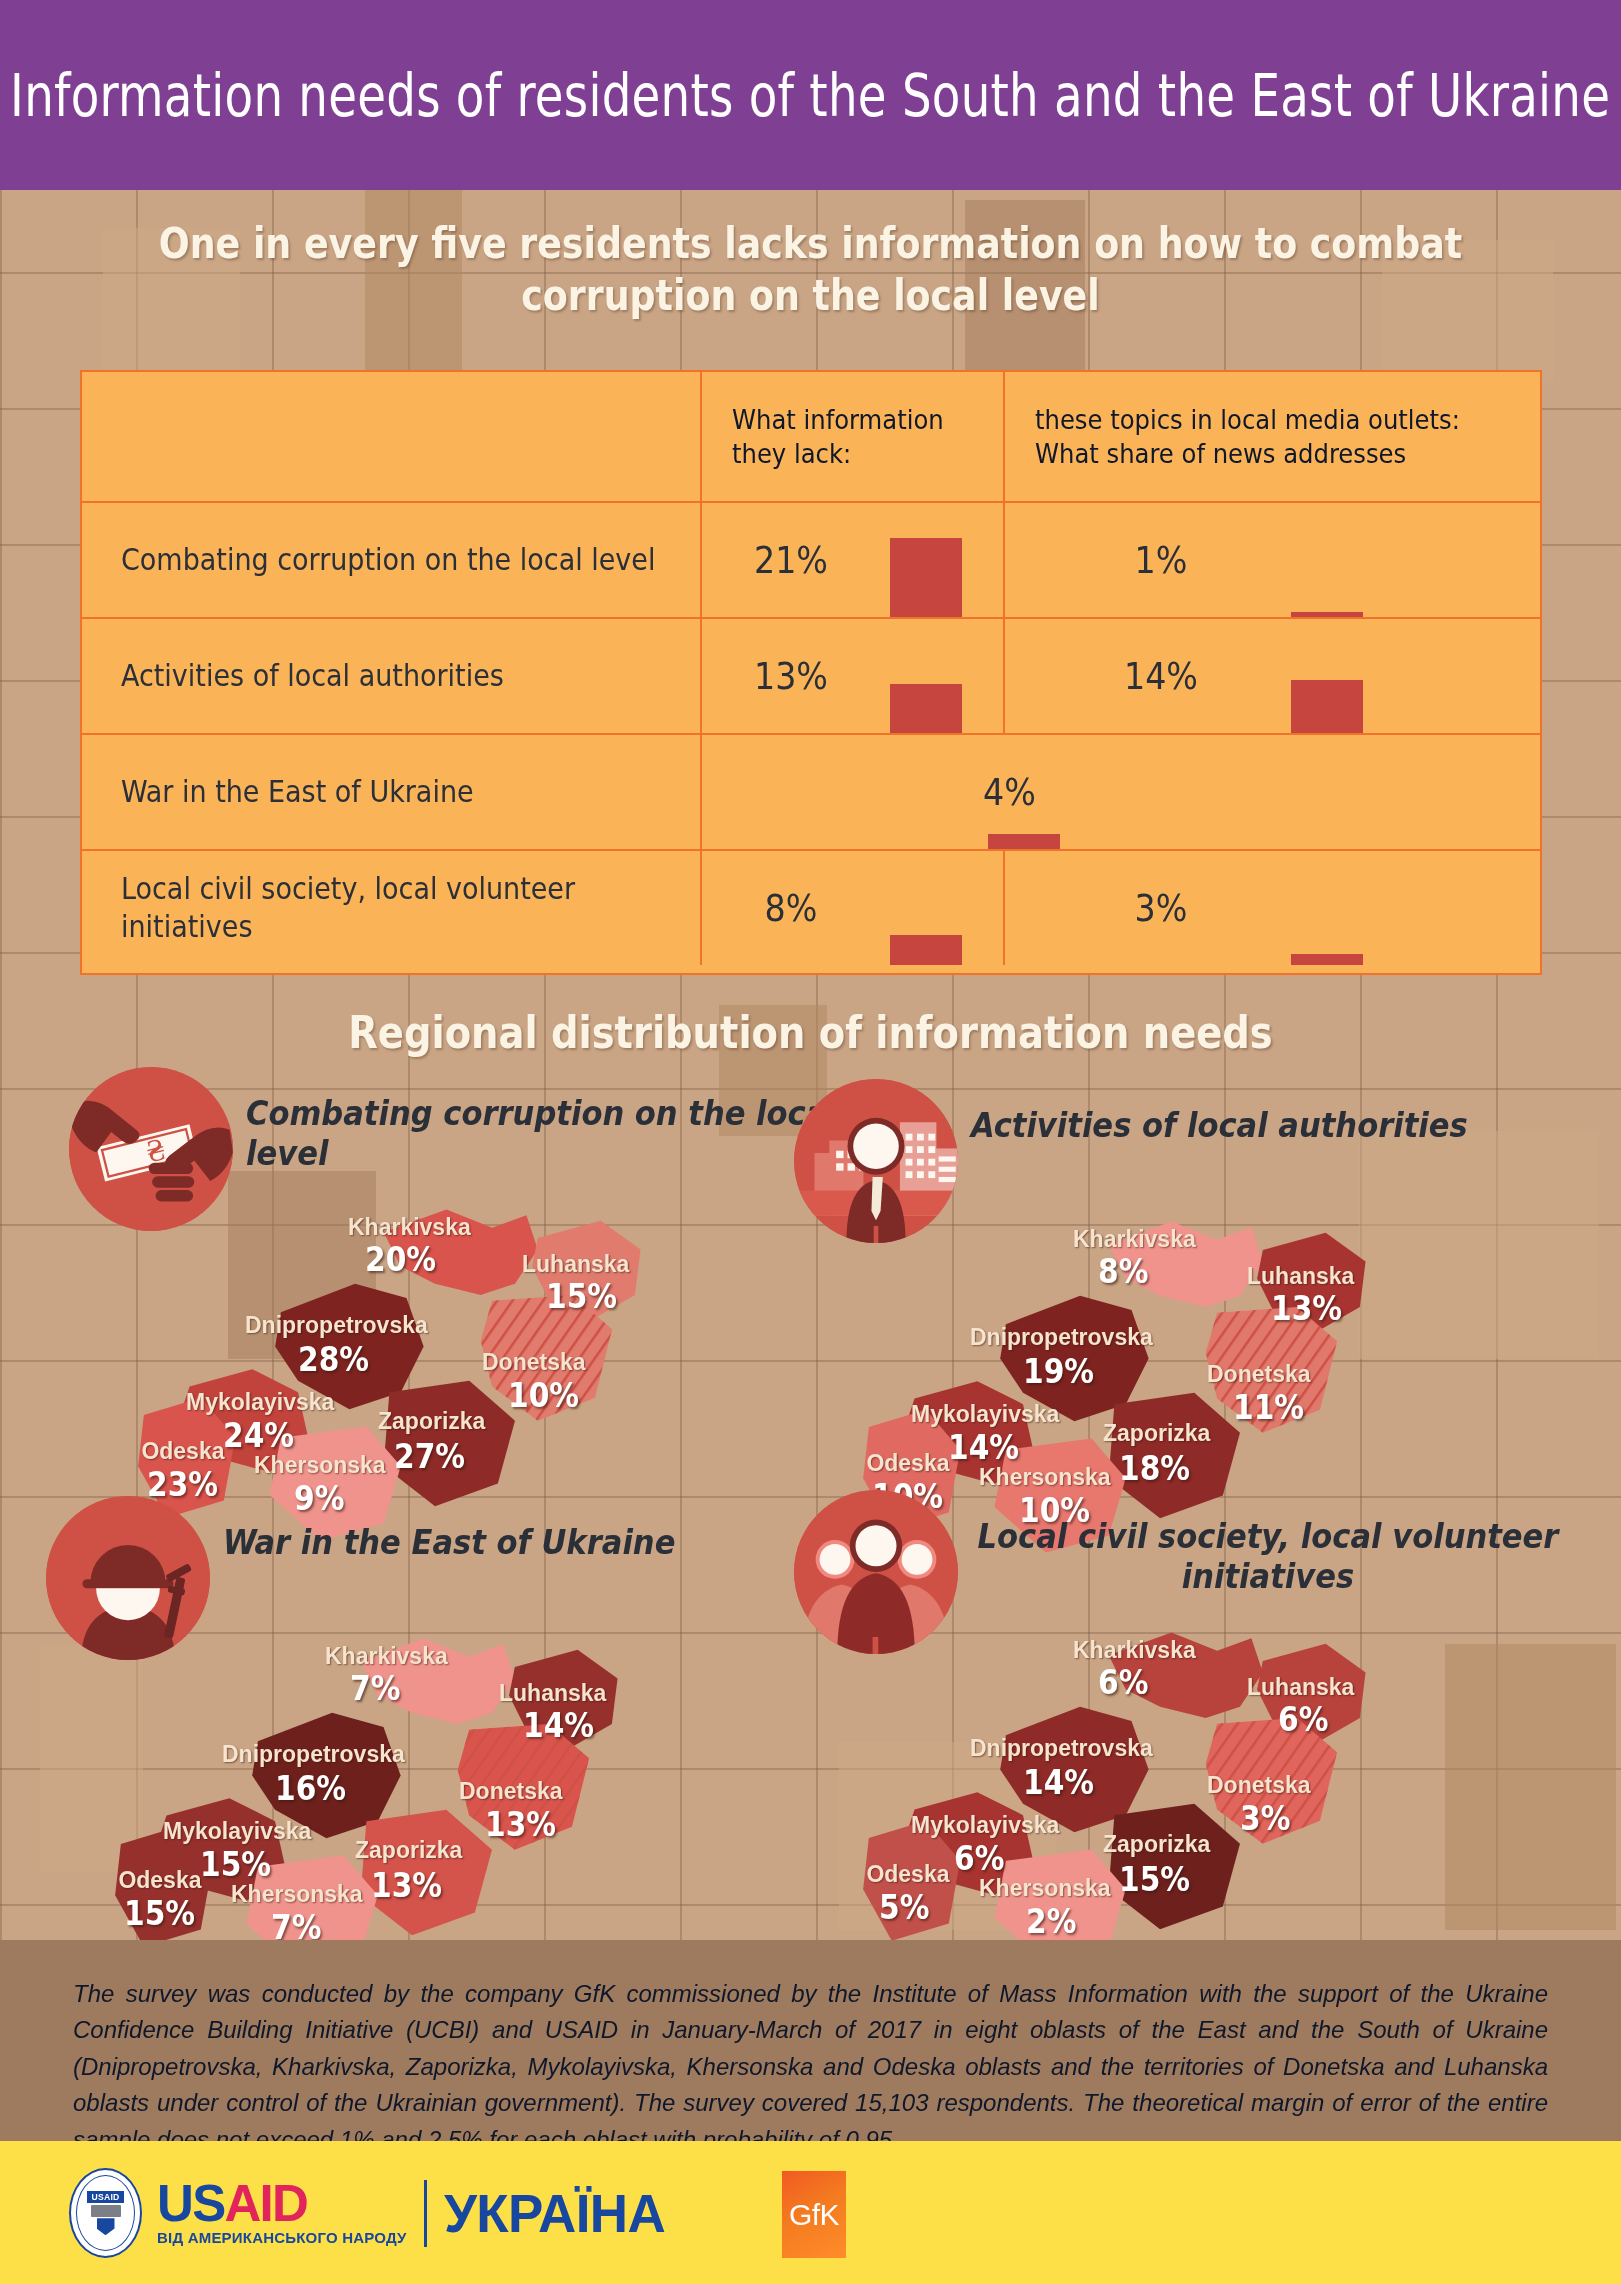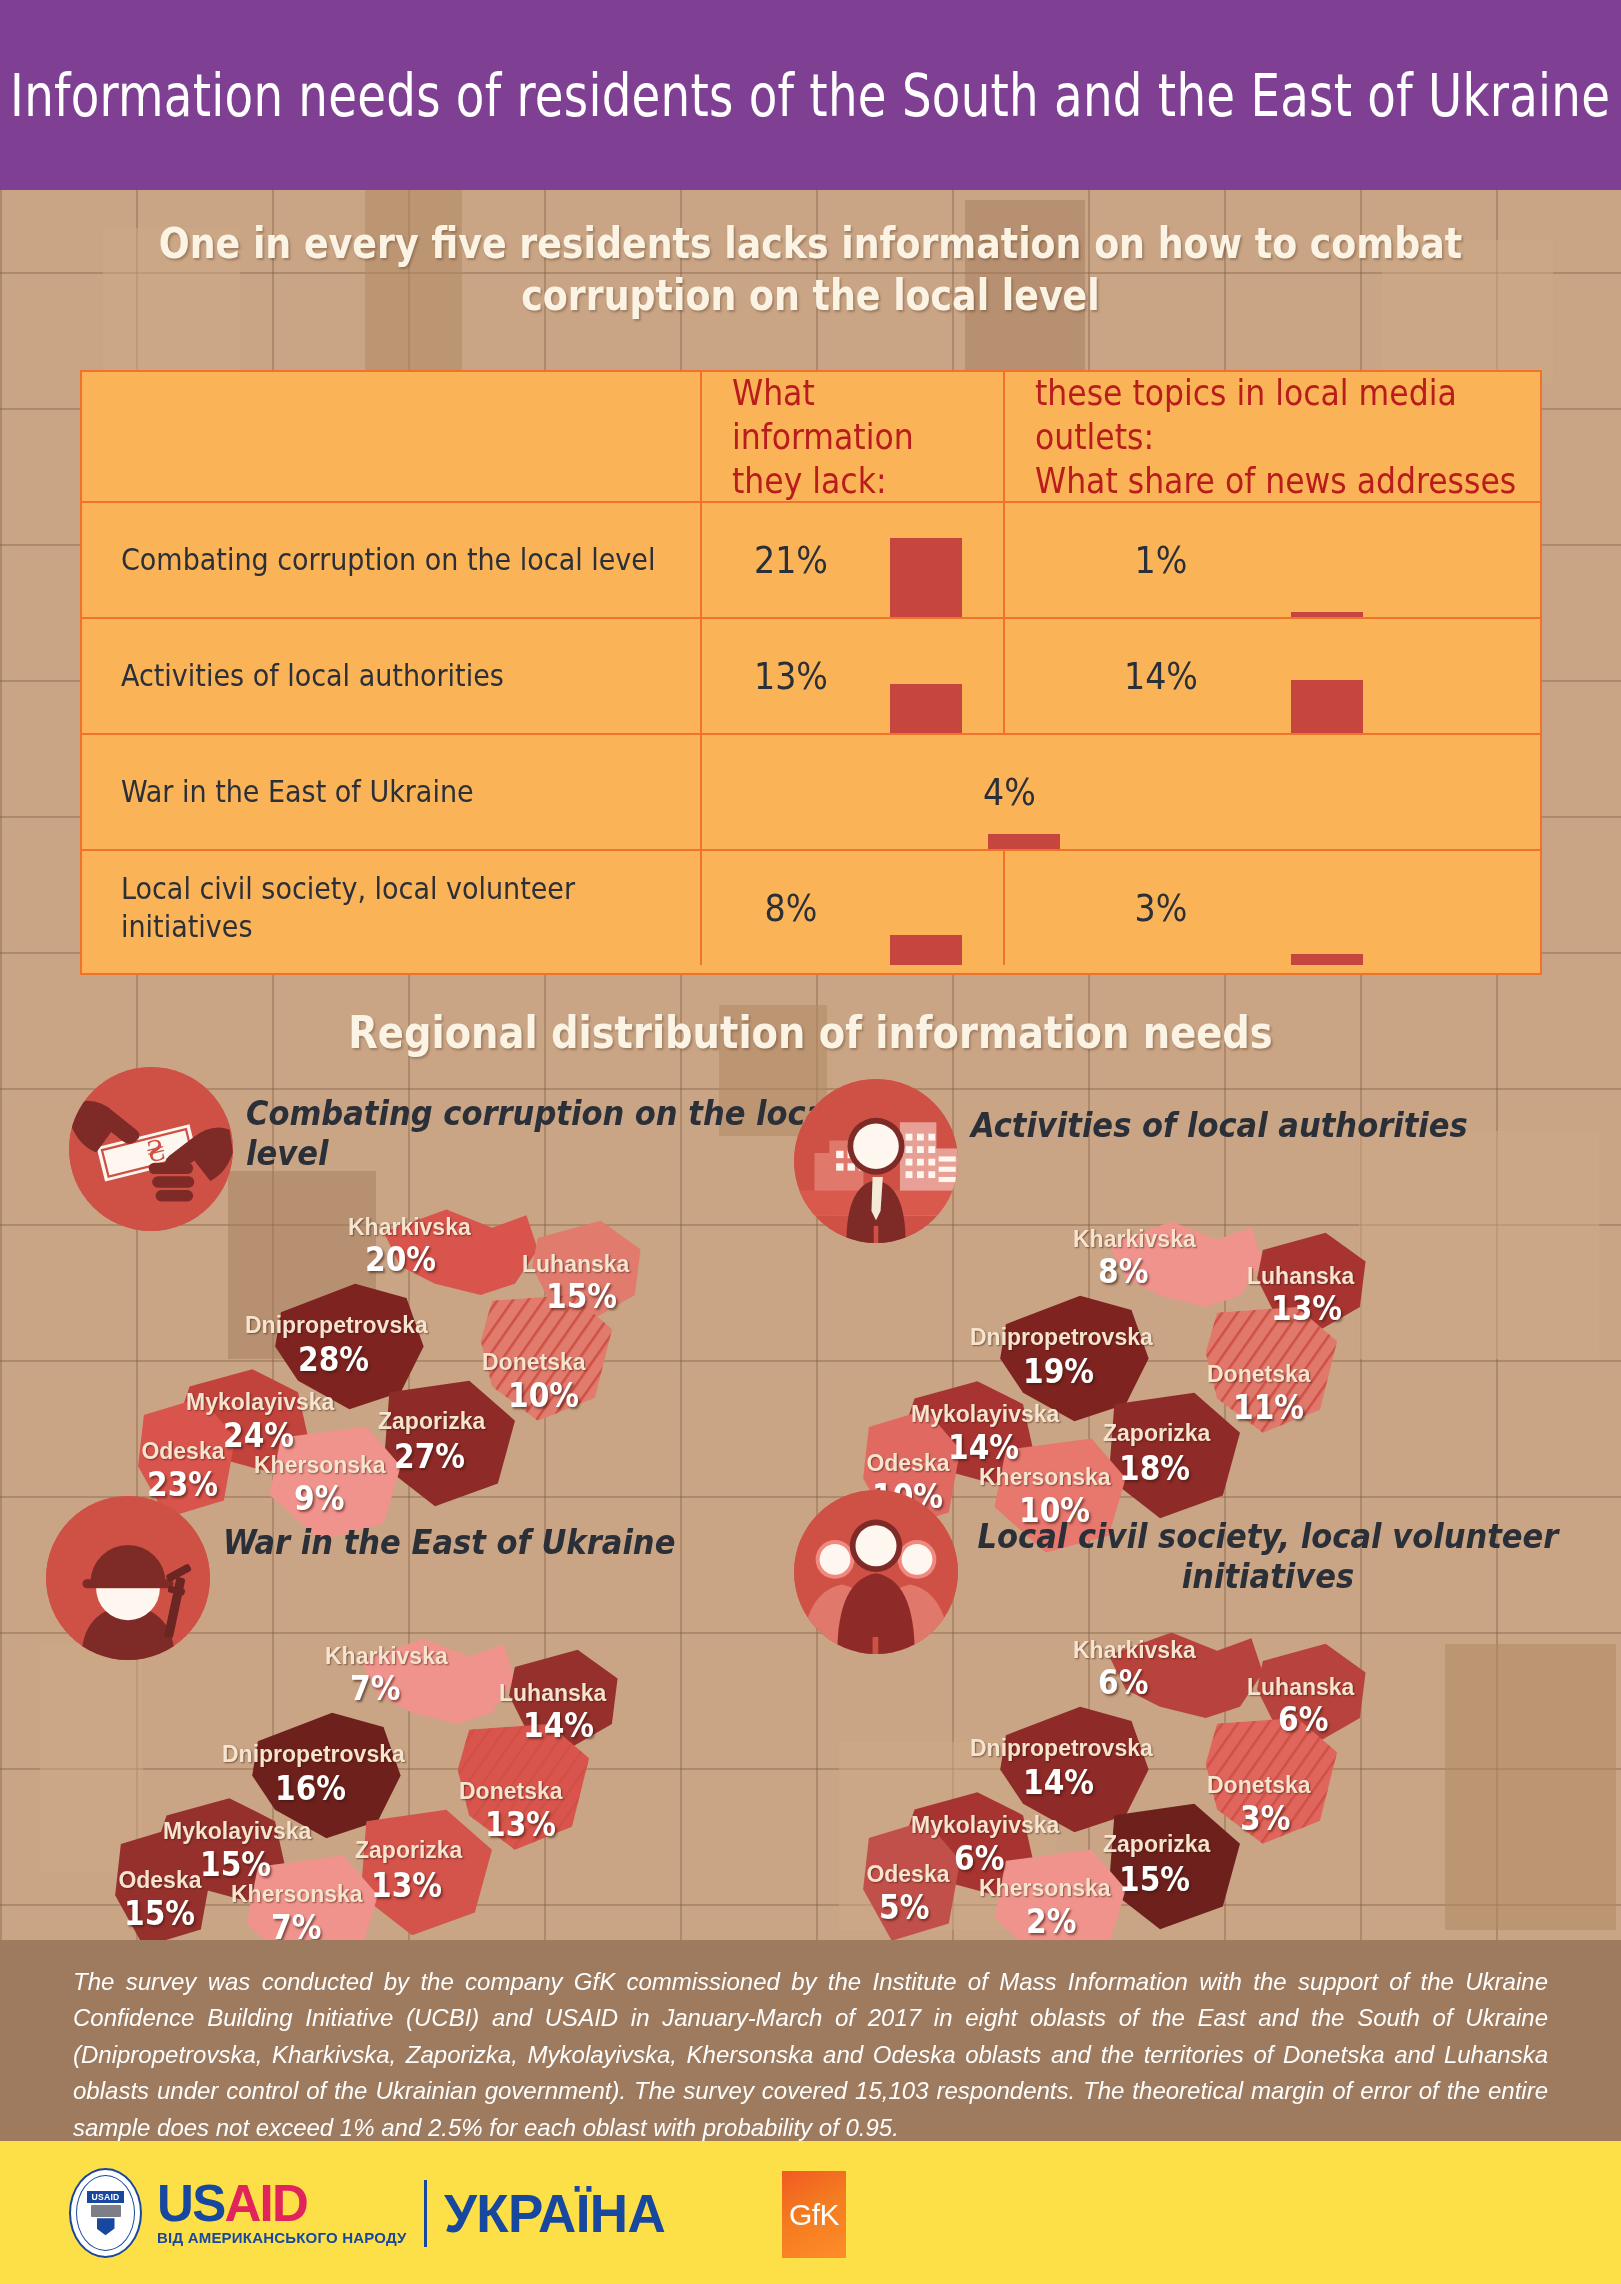--- a/index.html
+++ b/index.html
@@ -57,21 +57,21 @@
   .trow + .trow { border-top: 2.9px solid #f0722b; }
   .thead { height: 129px; }
   .tbody { height: 116px; }
   .c-label { width: 620px; border-right: 2.9px solid #f0722b; position: relative; }
   .c-val   { width: 303px;  border-right: 2.9px solid #f0722b; position: relative; }
   .c-val2  { flex: 1; position: relative; }
 
   .head-txt {
     position: absolute; left: 30px; right: 11.4px; top: 50%;
     transform: translateY(-50%);
-    font-size: 35px; color: #b91c1c; line-height: 1.26;
+    font-size: 27px; color: #0f172a; line-height: 1.26;
     font-family: "Liberation Sans Narrow","DejaVu Sans Condensed","Liberation Sans", sans-serif;
   }
   .row-label {
     position: absolute; left: 39px; right: 16px; top: 50%;
     transform: translateY(-50%);
     font-size: 30px; color: #2b2f38; line-height: 1.28;
     font-family: "Liberation Sans Narrow","DejaVu Sans Condensed","Liberation Sans", sans-serif;
   }
   .pct {
     position: absolute; left: 0; right: 123px; top: 50%;
@@ -128,23 +128,24 @@
     font-family: "Liberation Sans Narrow","DejaVu Sans Condensed","Liberation Sans", sans-serif;
   }
 
   
   #footnote {
     position: absolute; left: 0; top: 1940px; width: 1621px; height: 201px;
     background: #9e7b5e; z-index: 7;
     padding: 24px 73px 0 73px;
   }
   #footnote p {
-    color: #ffffff; font-size: 24px; line-height: 1.52;
+    color: #0f172a; font-size: 24px; line-height: 1.52;
     font-style: italic; text-align: justify;
     font-family: "Liberation Sans", sans-serif;
+    margin-top: 12px;
   }
 
   
   #logobar {
     position: absolute; left: 0; top: 2141px; width: 1621px; height: 143px;
     background: #fde047; z-index: 7;
   }
   #usaid-logo { position: absolute; left: 69px; top: 27px; display: flex; align-items: center; }
   .usaid-seal {
     width: 73px; height: 90px; border-radius: 50%;

